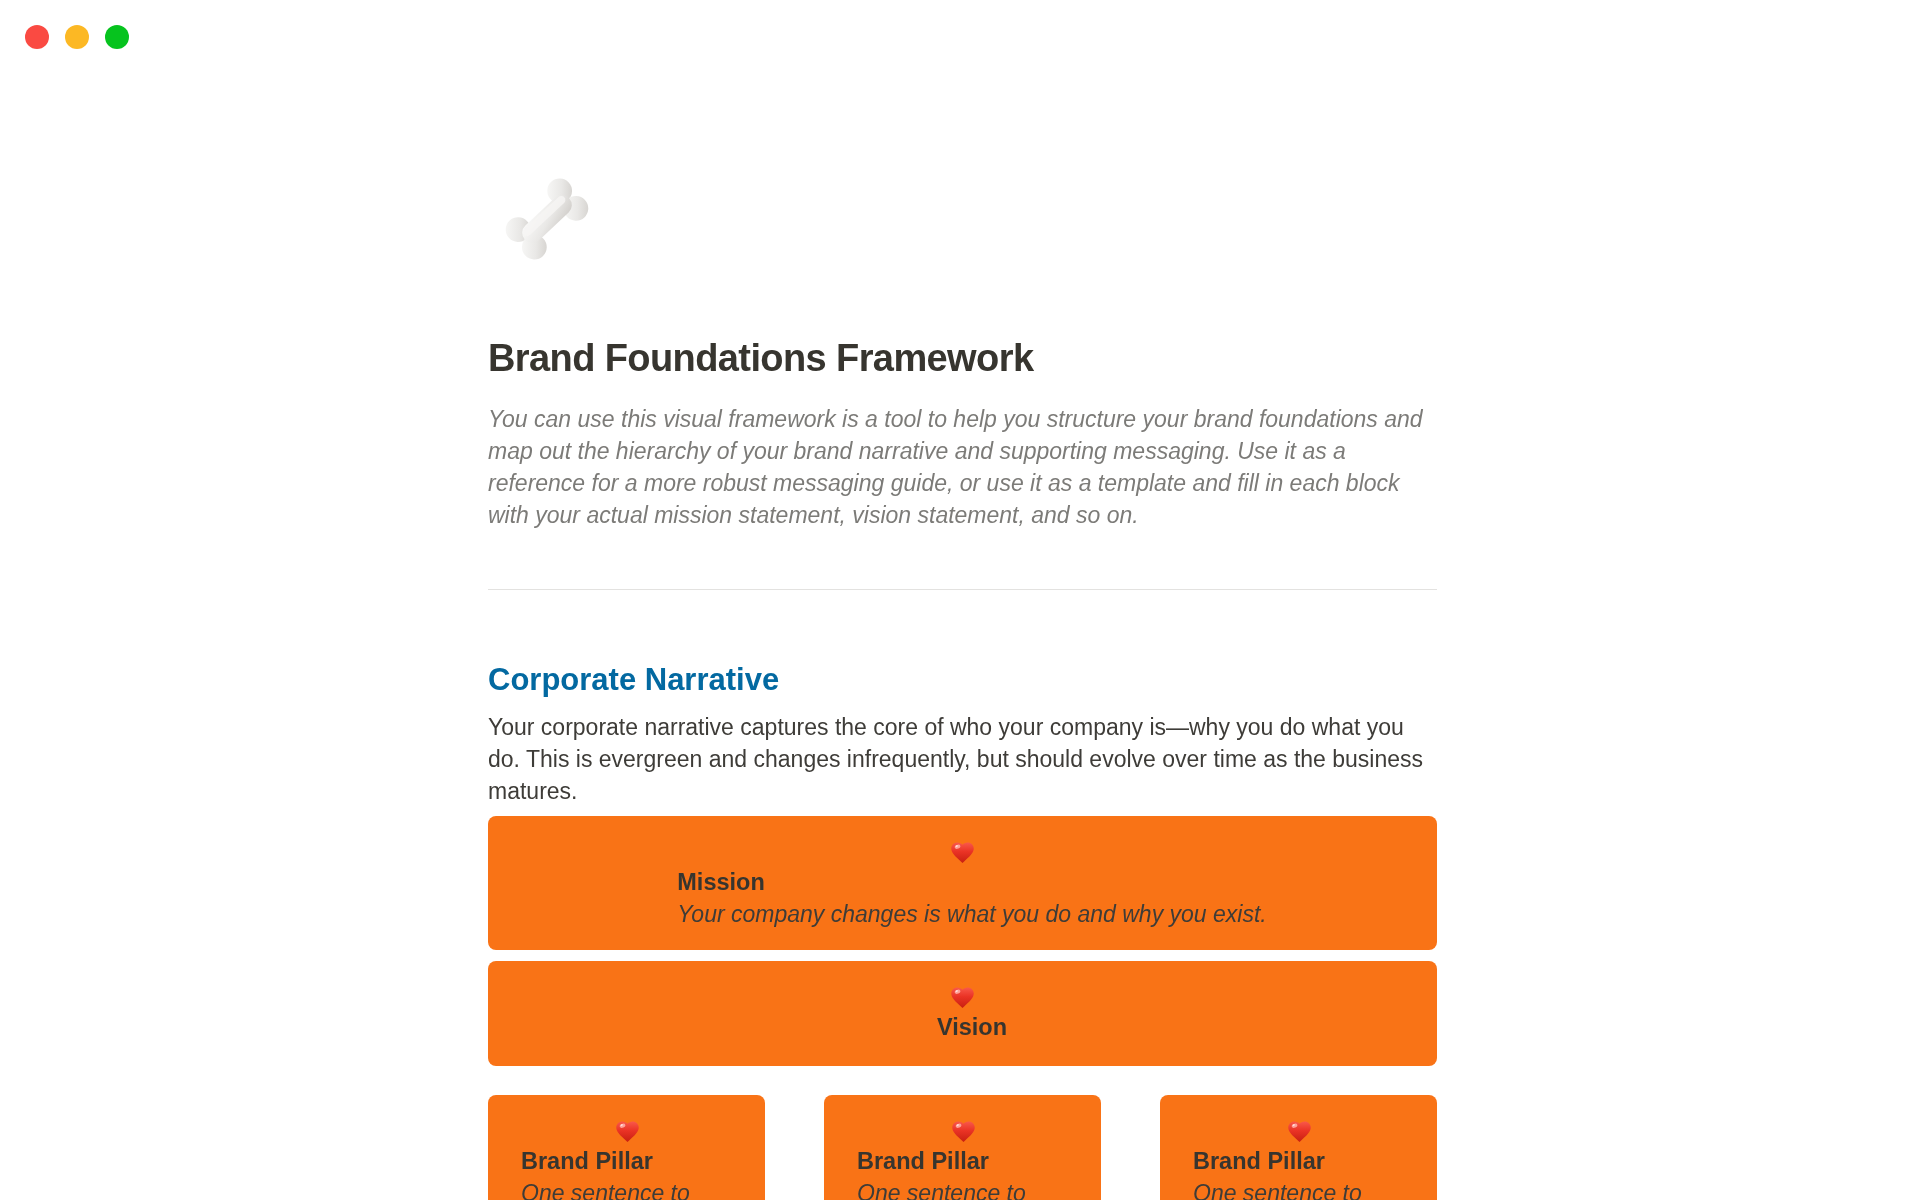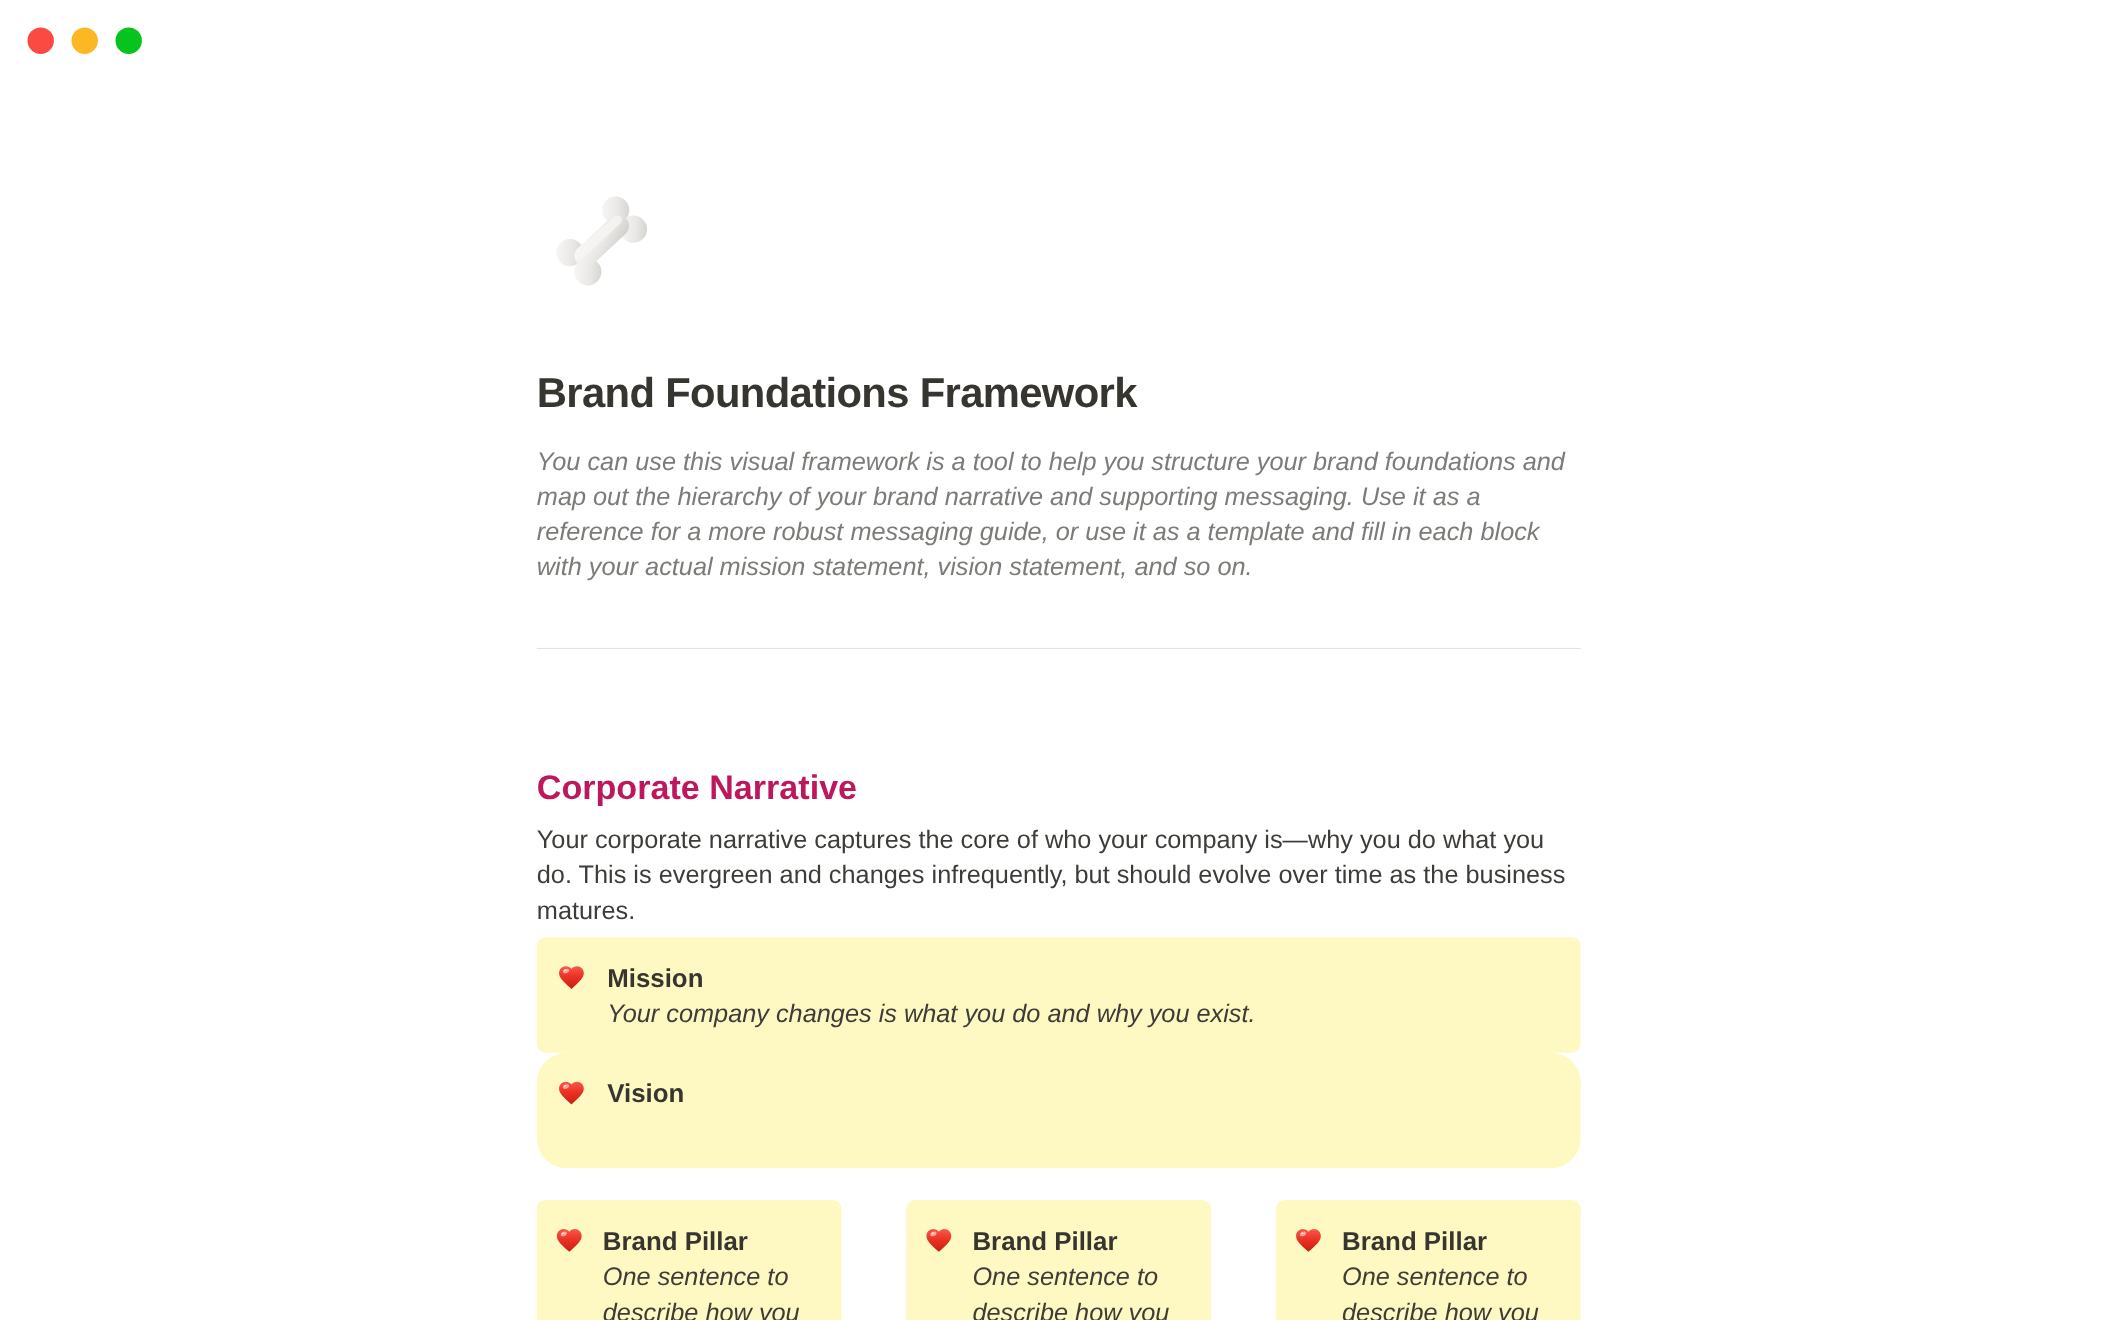--- a/index.html
+++ b/index.html
@@ -38,39 +38,40 @@
   p.page-description {
     margin-top: 15px;
     font-size: 23px; line-height: 32px;
     font-style: italic; color: #7c7b78;
   }
   .divider {
     margin-top: 58px;
     border: none; border-top: 1px solid #e3e2e0; height: 0; width: 100%;
   }
   h2.section-heading {
-    margin-top: 106px;
-    font-size: 31px; line-height: 40px; font-weight: 700; color: #be185d;
+    margin-top: 70px;
+    font-size: 31px; line-height: 40px; font-weight: 700; color: #0369a1;
   }
   p.section-intro {
     margin-top: 11px;
     font-size: 23px; line-height: 32px;
     color: #3e3c38;
   }
 
   
   .callout {
-    background: #fef9c3;
+    background: #f97316;
     border-radius: 8px;
     padding: 21px 18px 20px 18px;
-    display: flex; align-items: flex-start;
+    display: flex; align-items: center;
     cursor: text;
+    flex-direction: column;
   }
   .callout.wide { margin-top: 9px; width: 100%; min-height: 105px; }
-  .callout.wide + .callout.wide { margin-top: 0; border-radius: 27px; }
+  .callout.wide + .callout.wide { margin-top: 11px; }
   .callout-emoji {
     flex: 0 0 27px; width: 27px; height: 27px; margin-top: 2px;
     cursor: pointer;
   }
   .callout-text { margin-left: 19px; flex: 1 1 auto; }
   .callout-title {
     font-size: 23.5px; line-height: 32px; font-weight: 700; color: #37352f;
   }
   .callout-body {
     font-size: 23px; line-height: 32px; font-style: italic; color: #3e3c38;

